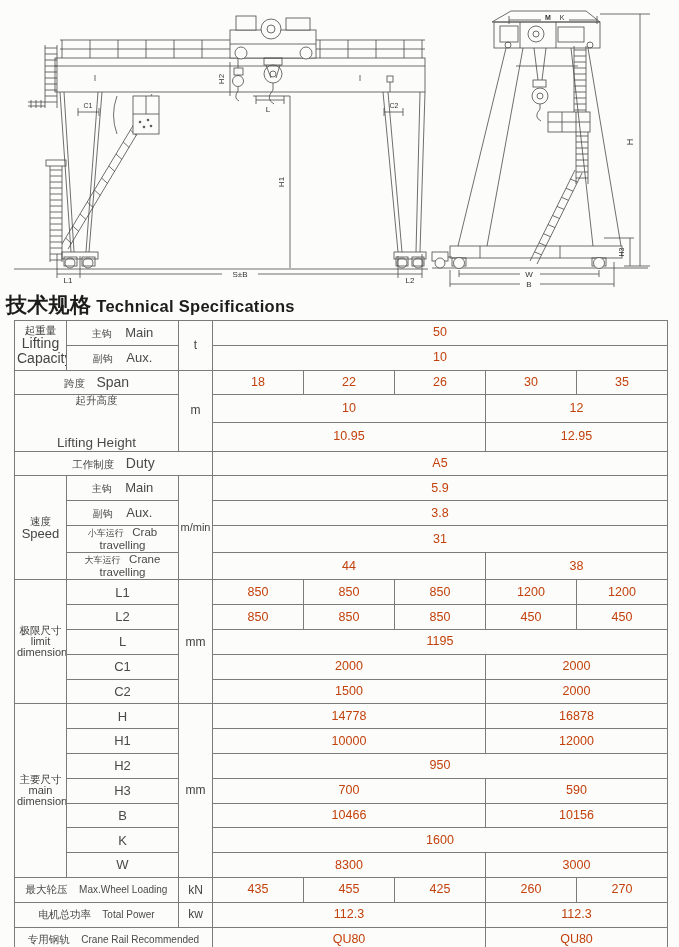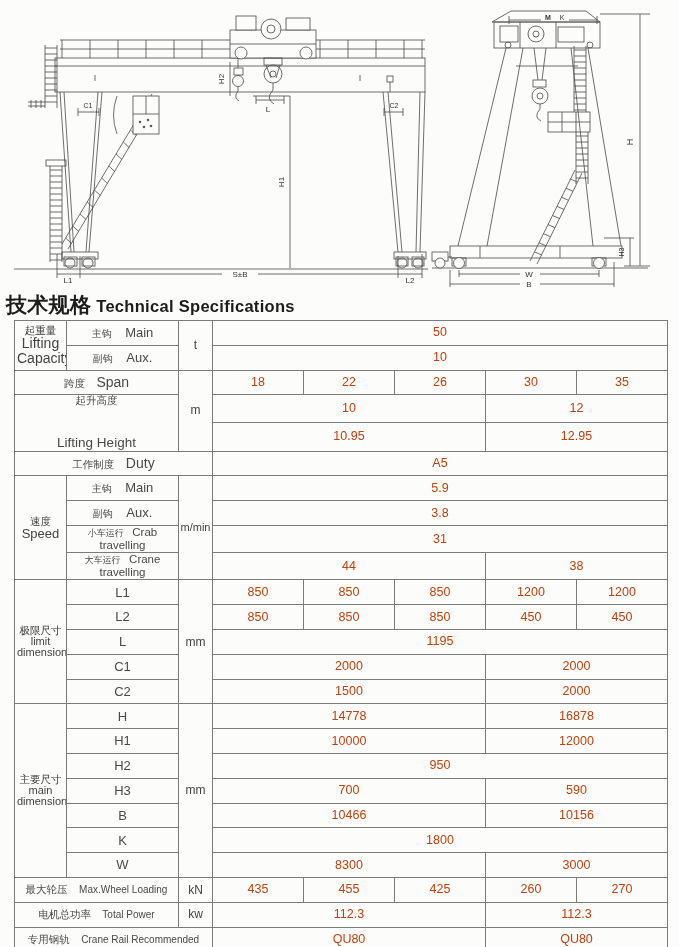--- a/index.html
+++ b/index.html
@@ -376,21 +376,21 @@
       <td class="val" colspan="3">700</td>
       <td class="val" colspan="2">590</td>
     </tr>
     <tr>
       <td class="dim-label">B</td>
       <td class="val" colspan="3">10466</td>
       <td class="val" colspan="2">10156</td>
     </tr>
     <tr>
       <td class="dim-label">K</td>
-      <td class="val" colspan="5">1800</td>
+      <td class="val" colspan="5">1600</td>
     </tr>
     <tr>
       <td class="dim-label">W</td>
       <td class="val" colspan="3">8300</td>
       <td class="val" colspan="2">3000</td>
     </tr>
 
     <tr class="sec">
       <td class="wide" colspan="2">
         <span class="zh">最大轮压</span>

